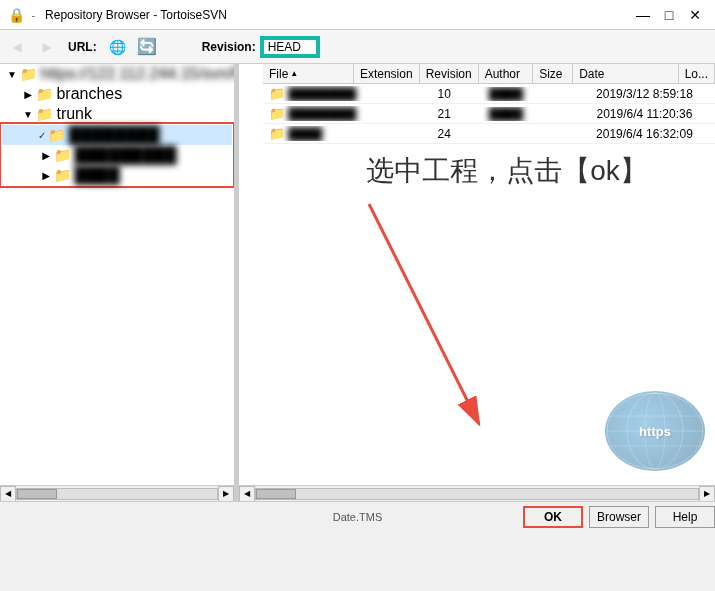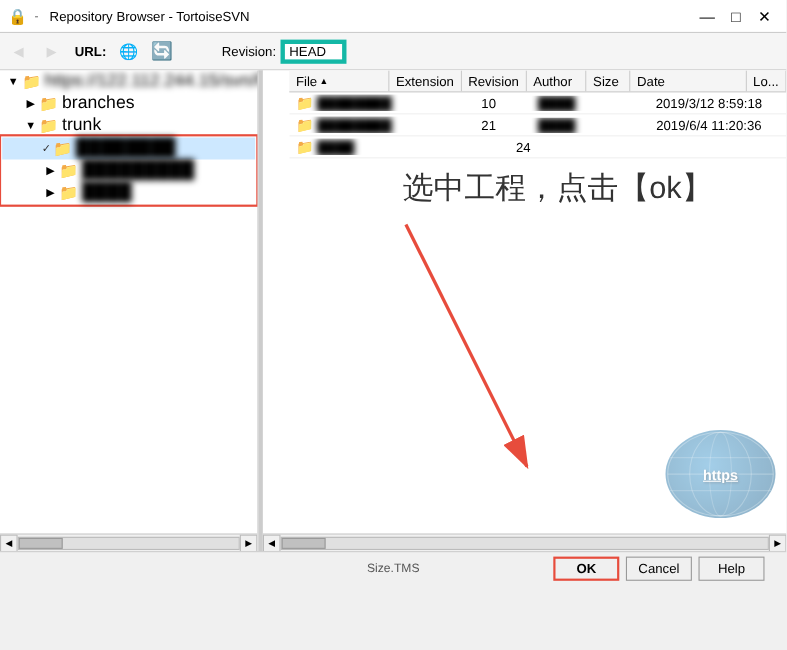--- a/index.html
+++ b/index.html
@@ -47,21 +47,21 @@
     .toolbar-btn:disabled { opacity: 0.4; cursor: default; }
     .url-label { font-weight: bold; margin: 0 4px; }
     .url-bar {
       flex: 1;
       height: 22px;
       border: 1px solid #999;
       padding: 0 4px;
       font-size: 12px;
       background: white;
     }
-    .revision-label { margin-left: 8px; font-weight: normal; padding-left: 29px; }
+    .revision-label { margin-left: 8px; font-weight: bold; padding-left: 29px; }
     .revision-box {
       width: 60px;
       height: 22px;
       border: 4px solid #14b8a6;
       padding: 0 4px;
       font-size: 12px;
       background: white;
     }
     .toolbar-icon-btn {
       width: 26px; height: 26px;
@@ -193,21 +193,20 @@
       border-radius: 50%;
       background: radial-gradient(circle at 40% 40%, #4a9fd4, #1a5f8a);
       display: flex; align-items: center; justify-content: center;
       position: relative;
       overflow: hidden;
     }
     .watermark-text {
       color: white; font-size: 13px; font-weight: bold;
       position: relative; z-index: 1;
       text-shadow: 1px 1px 2px rgba(0,0,0,0.5);
-      text-decoration: underline;
     }
     
     
     .scrollbar-area {
       height: 16px;
       background: #f0f0f0;
       border-top: 1px solid #ccc;
       display: flex;
       align-items: center;
     }
@@ -241,21 +240,21 @@
       align-items: center;
       justify-content: center;
       gap: 8px;
       position: relative;
     }
     .status-text { font-size: 12px; }
     .dialog-buttons {
       display: flex;
       gap: 6px;
       position: absolute;
-      right: 20px;
+      right: 0;
     }
     .dialog-btn {
       height: 22px;
       min-width: 60px;
       border: 1px solid #999;
       background: #f0f0f0;
       cursor: pointer;
       font-size: 12px;
       display: flex; align-items: center; justify-content: center;
     }
@@ -414,20 +413,21 @@
 
       <div class="file-row">
         <div class="file-cell col-file file-cell-folder">
           <span style="color:#e6a817; font-size:13px;">📁</span>
           <span class="blurred">████</span>
         </div>
         <div class="file-cell col-ext"></div>
         <div class="file-cell col-rev">24</div>
         <div class="file-cell col-author"></div>
         <div class="file-cell col-size"></div>
+        <div class="file-cell col-date">2019/6/4 16:32:09</div>
         <div class="file-cell col-log"></div>
       </div>
     </div>
 
     <div class="instruction-overlay">
       <div class="instruction-text">选中工程，点击【ok】</div>
     </div>
 
     <div style="position:absolute; top:120px; left:90px; pointer-events:none;">
       <svg width="200" height="280" xmlns="http://www.w3.org/2000/svg">
@@ -461,20 +461,20 @@
         <div class="scrollbar-thumb"></div>
       </div>
       <div class="scrollbar-btn">▶</div>
     </div>
 
   </div>
 </div>
 
 <div class="status-bar">
   <div style="display:flex; flex-direction:column; align-items:center;">
-    <span style="font-size:11px; color:#555;">Size.TMS</span>
+    <span style="font-size:11px; color:#555;">Date.TMS</span>
   </div>
   <div class="dialog-buttons">
     <button class="dialog-btn primary">OK</button>
-    <button class="dialog-btn">Cancel</button>
+    <button class="dialog-btn">Browser</button>
     <button class="dialog-btn">Help</button>
   </div>
 </div>
 
 </body></html>

